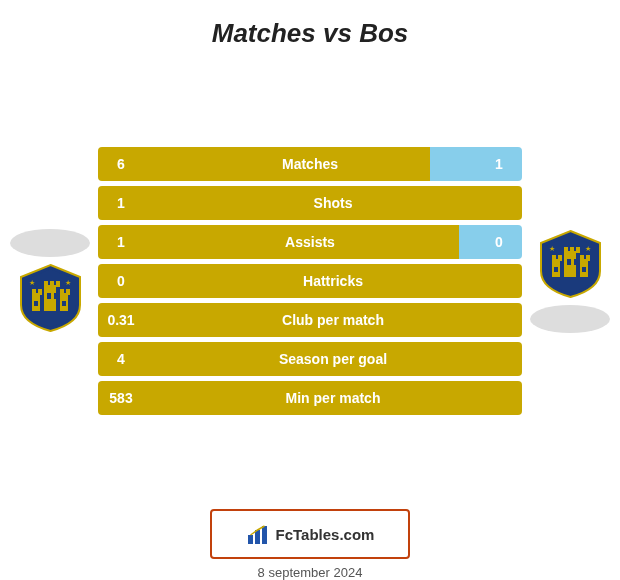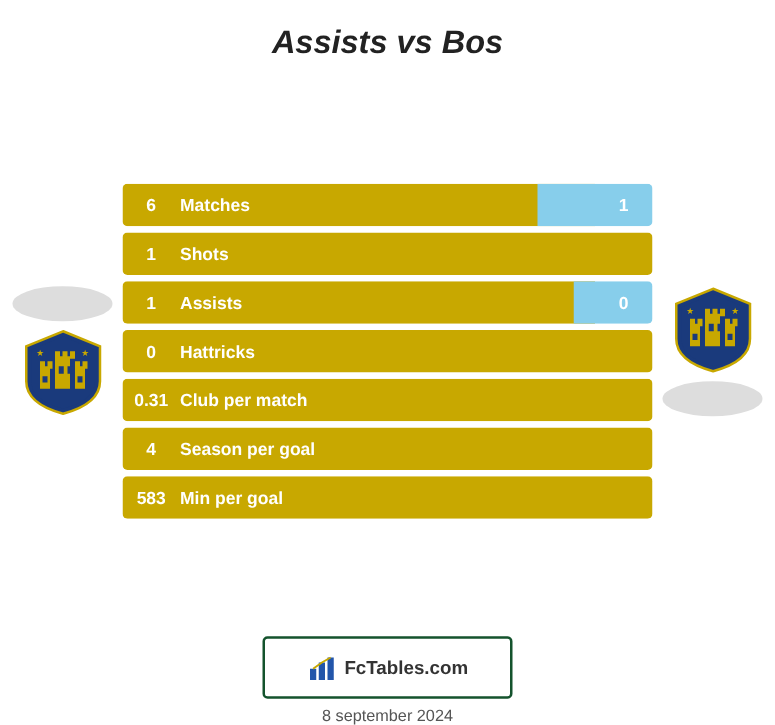--- a/index.html
+++ b/index.html
@@ -88,20 +88,21 @@
       flex-shrink: 0;
       z-index: 2;
     }
 
     .stat-label-area {
       flex: 1;
       background: #c8a800;
       height: 100%;
       display: flex;
       align-items: center;
+      justify-content: center;
       position: relative;
     }
 
     .stat-label {
       color: #fff;
       font-size: 14px;
       font-weight: bold;
       z-index: 2;
       position: relative;
     }
@@ -125,21 +126,21 @@
       display: flex;
       align-items: center;
       justify-content: center;
       flex-shrink: 0;
     }
 
     .fctables-banner {
       width: 200px;
       height: 50px;
       background: #fff;
-      border: 2px solid #14532d;
+      border: 2px solid #c2410c;
       display: flex;
       align-items: center;
       justify-content: center;
       margin: 12px auto 6px;
       border-radius: 4px;
     }
 
     .fctables-text {
       font-size: 15px;
       font-weight: bold;
@@ -181,21 +182,21 @@
       background: #ddd;
       border-radius: 50%;
       margin-top: 6px;
     }
   </style>
 </head>
 <body>
 
 <div class="page-wrapper">
   <div class="header">
-    <div class="title">Assists vs Bos</div>
+    <div class="title">Matches vs Bos</div>
   </div>
 
   <div class="main-content">
 
     <div class="team-logo">
       <div class="ellipse-top"></div>
       <svg class="shield-svg" viewBox="0 0 65 70" xmlns="http://www.w3.org/2000/svg">
         <path d="M32.5 2 L62 14 L62 42 Q62 60 32.5 68 Q3 60 3 42 L3 14 Z" fill="#1a3a7c" stroke="#c8a800" stroke-width="2"></path>
         <path d="M32.5 6 L58 17 L58 42 Q58 57 32.5 64 Q7 57 7 42 L7 17 Z" fill="#1a3a7c"></path>
 
@@ -257,21 +258,21 @@
         </div>
         <div class="stat-row">
           <div class="stat-left-val">4</div>
           <div class="stat-label-area">
             <span class="stat-label">Season per goal</span>
           </div>
         </div>
         <div class="stat-row">
           <div class="stat-left-val">583</div>
           <div class="stat-label-area">
-            <span class="stat-label">Min per goal</span>
+            <span class="stat-label">Min per match</span>
           </div>
         </div>
       </div>
 
     <div class="team-logo">
       <svg class="shield-svg" viewBox="0 0 65 70" xmlns="http://www.w3.org/2000/svg">
         <path d="M32.5 2 L62 14 L62 42 Q62 60 32.5 68 Q3 60 3 42 L3 14 Z" fill="#1a3a7c" stroke="#c8a800" stroke-width="2"></path>
         <path d="M32.5 6 L58 17 L58 42 Q58 57 32.5 64 Q7 57 7 42 L7 17 Z" fill="#1a3a7c"></path>
         <rect x="14" y="30" width="8" height="18" fill="#c8a800"></rect>
         <rect x="26" y="22" width="12" height="26" fill="#c8a800"></rect>

